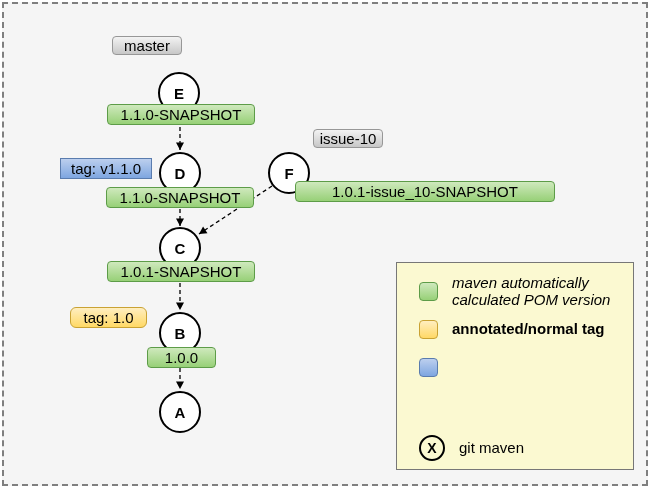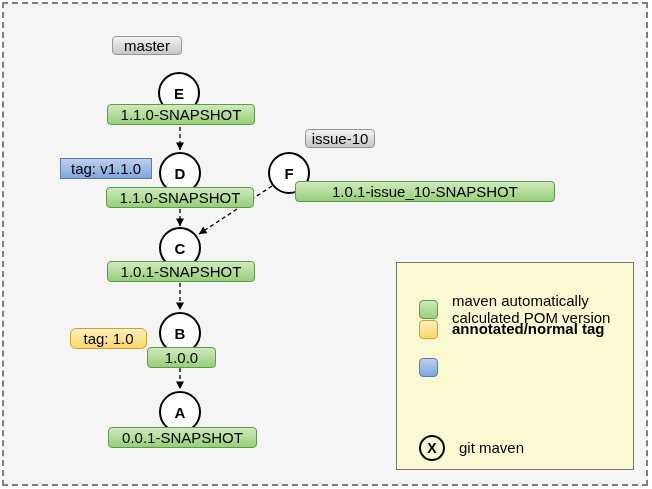--- a/index.html
+++ b/index.html
@@ -72,41 +72,40 @@
     <g stroke="#000" stroke-width="1.3" stroke-dasharray="4 3" fill="none">
       <line x1="180" y1="127" x2="180" y2="150" marker-end="url(#ah)"></line>
       <line x1="180" y1="209" x2="180" y2="226" marker-end="url(#ah)"></line>
       <line x1="272" y1="186" x2="199" y2="234" marker-end="url(#ah)"></line>
       <line x1="180" y1="283" x2="180" y2="310" marker-end="url(#ah)"></line>
       <line x1="180" y1="368" x2="180" y2="389" marker-end="url(#ah)"></line>
     </g>
   </svg>
 
   <div class="branch-label" style="left:112px; top:36px; width:70px;">master</div>
-  <div class="branch-label" style="left:305px; top:129px; width:70px;">issue-10</div>
+  <div class="branch-label" style="left:313px; top:129px; width:70px;">issue-10</div>
 
   <div class="commit" style="left:158px; top:72px;">E</div>
   <div class="commit" style="left:159px; top:152px;">D</div>
   <div class="commit" style="left:268px; top:152px;">F</div>
   <div class="commit" style="left:159px; top:227px;">C</div>
   <div class="commit" style="left:159px; top:312px;">B</div>
   <div class="commit" style="left:159px; top:391px;">A</div>
 
   <div class="vbox" style="left:107px; top:104px; width:148px;">1.1.0-SNAPSHOT</div>
   <div class="vbox" style="left:106px; top:187px; width:148px;">1.1.0-SNAPSHOT</div>
   <div class="vbox" style="left:295px; top:181px; width:260px;">1.0.1-issue_10-SNAPSHOT</div>
   <div class="vbox" style="left:107px; top:261px; width:148px;">1.0.1-SNAPSHOT</div>
   <div class="vbox" style="left:147px; top:347px; width:69px;">1.0.0</div>
-  <div class="vbox" style="left:108px; top:427px; width:149px;">0.0.1-SNAPSHOT</div>
 
   <div class="tag-blue" style="left:60px; top:158px; width:92px;">tag: v1.1.0</div>
-  <div class="tag-yellow" style="left:70px; top:328px; width:77px;">tag: 1.0</div>
+  <div class="tag-yellow" style="left:70px; top:307px; width:77px;">tag: 1.0</div>
 
   <div class="legend">
-    <div class="legend-item" style="top:30px;">
+    <div class="legend-item" style="top:12px;font-style:italic;">
       <div class="swatch sw-green"></div>
       <div class="legend-label">maven automatically
 calculated POM version</div>
     </div>
     <div class="legend-item" style="top:57px;font-weight:bold;">
       <div class="swatch sw-yellow"></div>
       <div class="legend-label">annotated/normal tag</div>
     </div>
     <div class="legend-item" style="top:95px;">
       <div class="swatch sw-blue"></div>

